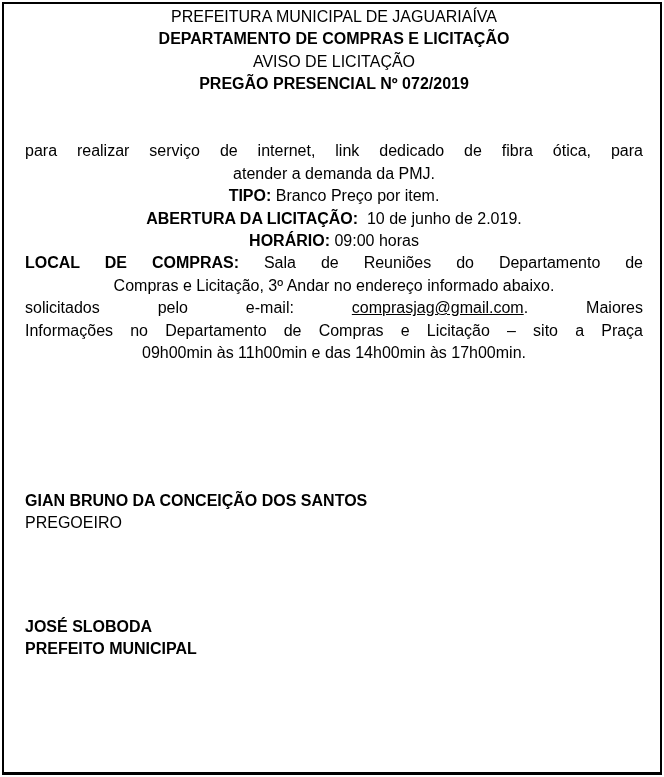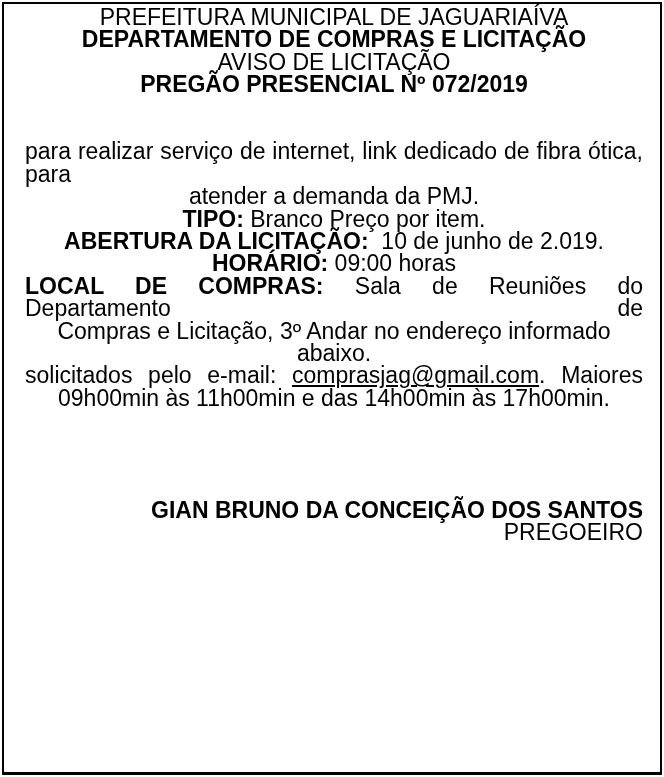--- a/index.html
+++ b/index.html
@@ -11,34 +11,34 @@
     color: #000000;
     overflow: hidden;
   }
   .page {
     position: absolute;
     left: 2px; top: 2px;
     width: 660px; height: 773px;
     border: 2px solid #000000;
     border-bottom-width: 3px;
     padding: 2px 17px 0 21px;
-    font-size: 23px;
+    font-size: 16px;
     line-height: 22.4px;
     background: #ffffff;
   }
   .doc-header { text-align: center; }
   .line { min-height: 22.4px; white-space: pre-wrap; }
   .line.justify { text-align: justify; text-align-last: justify; text-justify: inter-word; }
   .line.left { text-align: center; }
   .line.center { text-align: center; }
   .bold { font-weight: bold; }
   .u { text-decoration: underline; }
   .gap-2 { height: 44.8px; }
   .gap-4 { height: 89.6px; }
-  .signature { text-align: right; }
+  .signature { text-align: left; margin-top: 36px; }
   .sig-line { min-height: 22.4px; }
 </style>
 </head>
 <body>
 
 <div class="page">
 
   <header class="doc-header" id="doc-header">
       <div class="line center">PREFEITURA MUNICIPAL DE JAGUARIAÍVA</div>
       <div class="line center bold">DEPARTAMENTO DE COMPRAS E LICITAÇÃO</div>
@@ -50,26 +50,31 @@
 
   <main class="doc-body" id="doc-body">
       <div class="line justify"><span>para realizar serviço de internet, link dedicado de fibra ótica, para</span></div>
       <div class="line left"><span>atender a demanda da PMJ.</span></div>
       <div class="line left"><span class="bold">TIPO:</span><span> Branco Preço por item.</span></div>
       <div class="line left"><span class="bold">ABERTURA DA LICITAÇÃO:</span><span>&nbsp; 10 de junho de 2.019.</span></div>
       <div class="line left"><span class="bold">HORÁRIO:</span><span> 09:00 horas</span></div>
       <div class="line justify"><span class="bold">LOCAL DE COMPRAS:</span><span> Sala de Reuniões do Departamento de</span></div>
       <div class="line left"><span>Compras e Licitação, 3º Andar no endereço informado abaixo.</span></div>
       <div class="line justify"><span>solicitados pelo e-mail: </span><span class="u">comprasjag@gmail.com</span><span>. Maiores</span></div>
+      <div class="line justify"><span>Informações no Departamento de Compras e Licitação – sito a Praça</span></div>
       <div class="line left"><span>09h00min às 11h00min e das 14h00min às 17h00min.</span></div>
     </main>
 
   <div class="gap-4"></div>
 
   <section class="signature">
     <div class="sig-line bold">GIAN BRUNO DA CONCEIÇÃO DOS SANTOS</div>
     <div class="sig-line">PREGOEIRO</div>
   </section>
 
   <div class="gap-2"></div>
 
+  <section class="signature">
+    <div class="sig-line bold">JOSÉ SLOBODA</div>
+    <div class="sig-line bold">PREFEITO MUNICIPAL</div>
+  </section>
 
 </div>
 
 </body></html>

